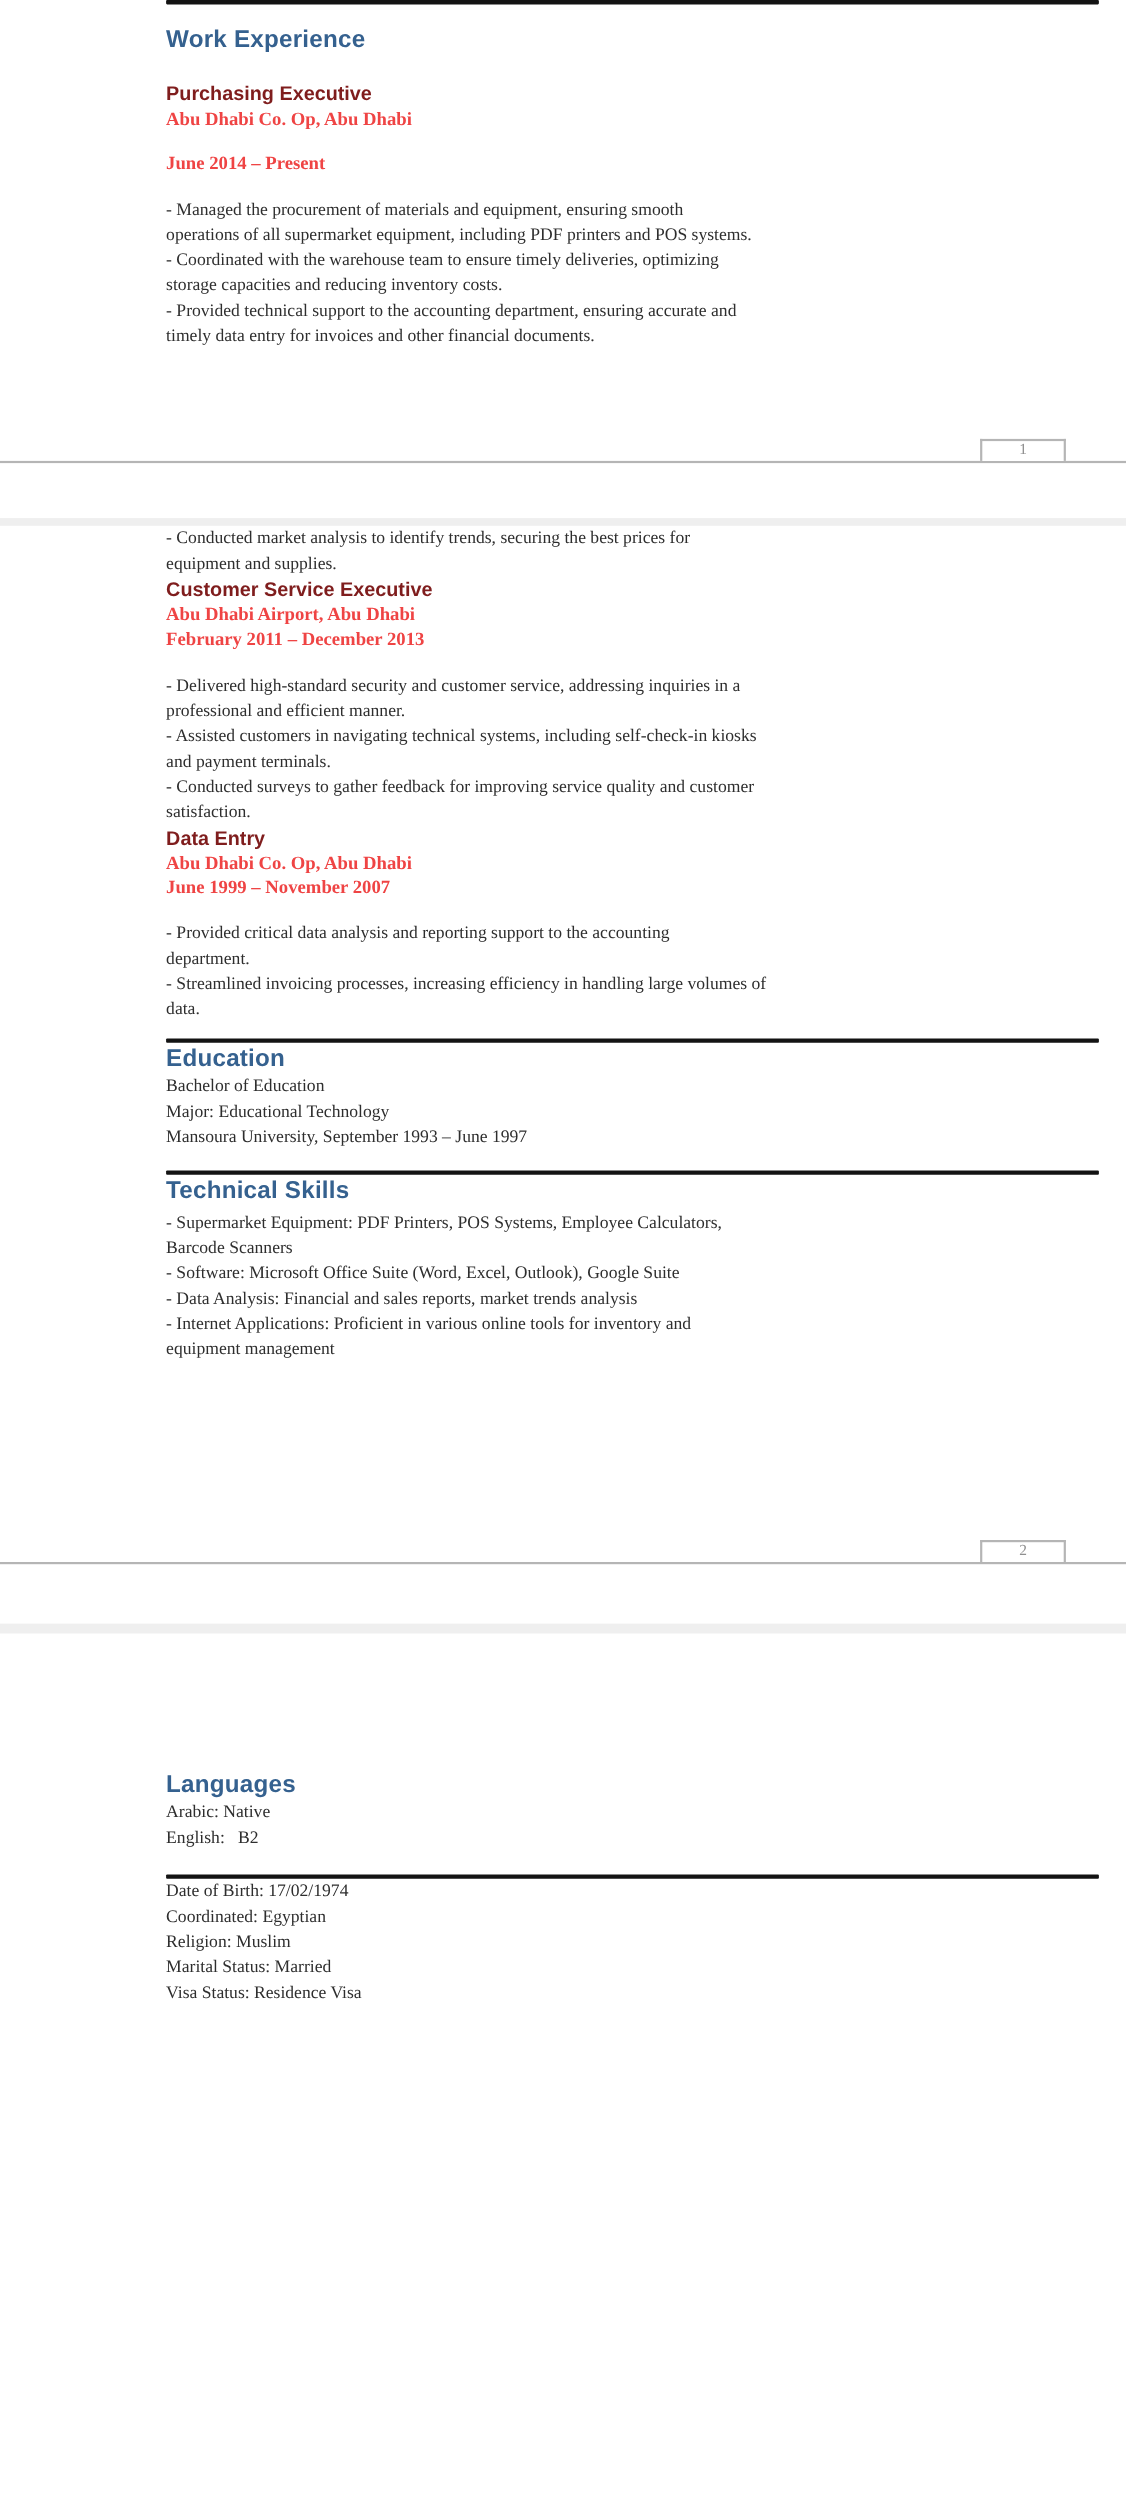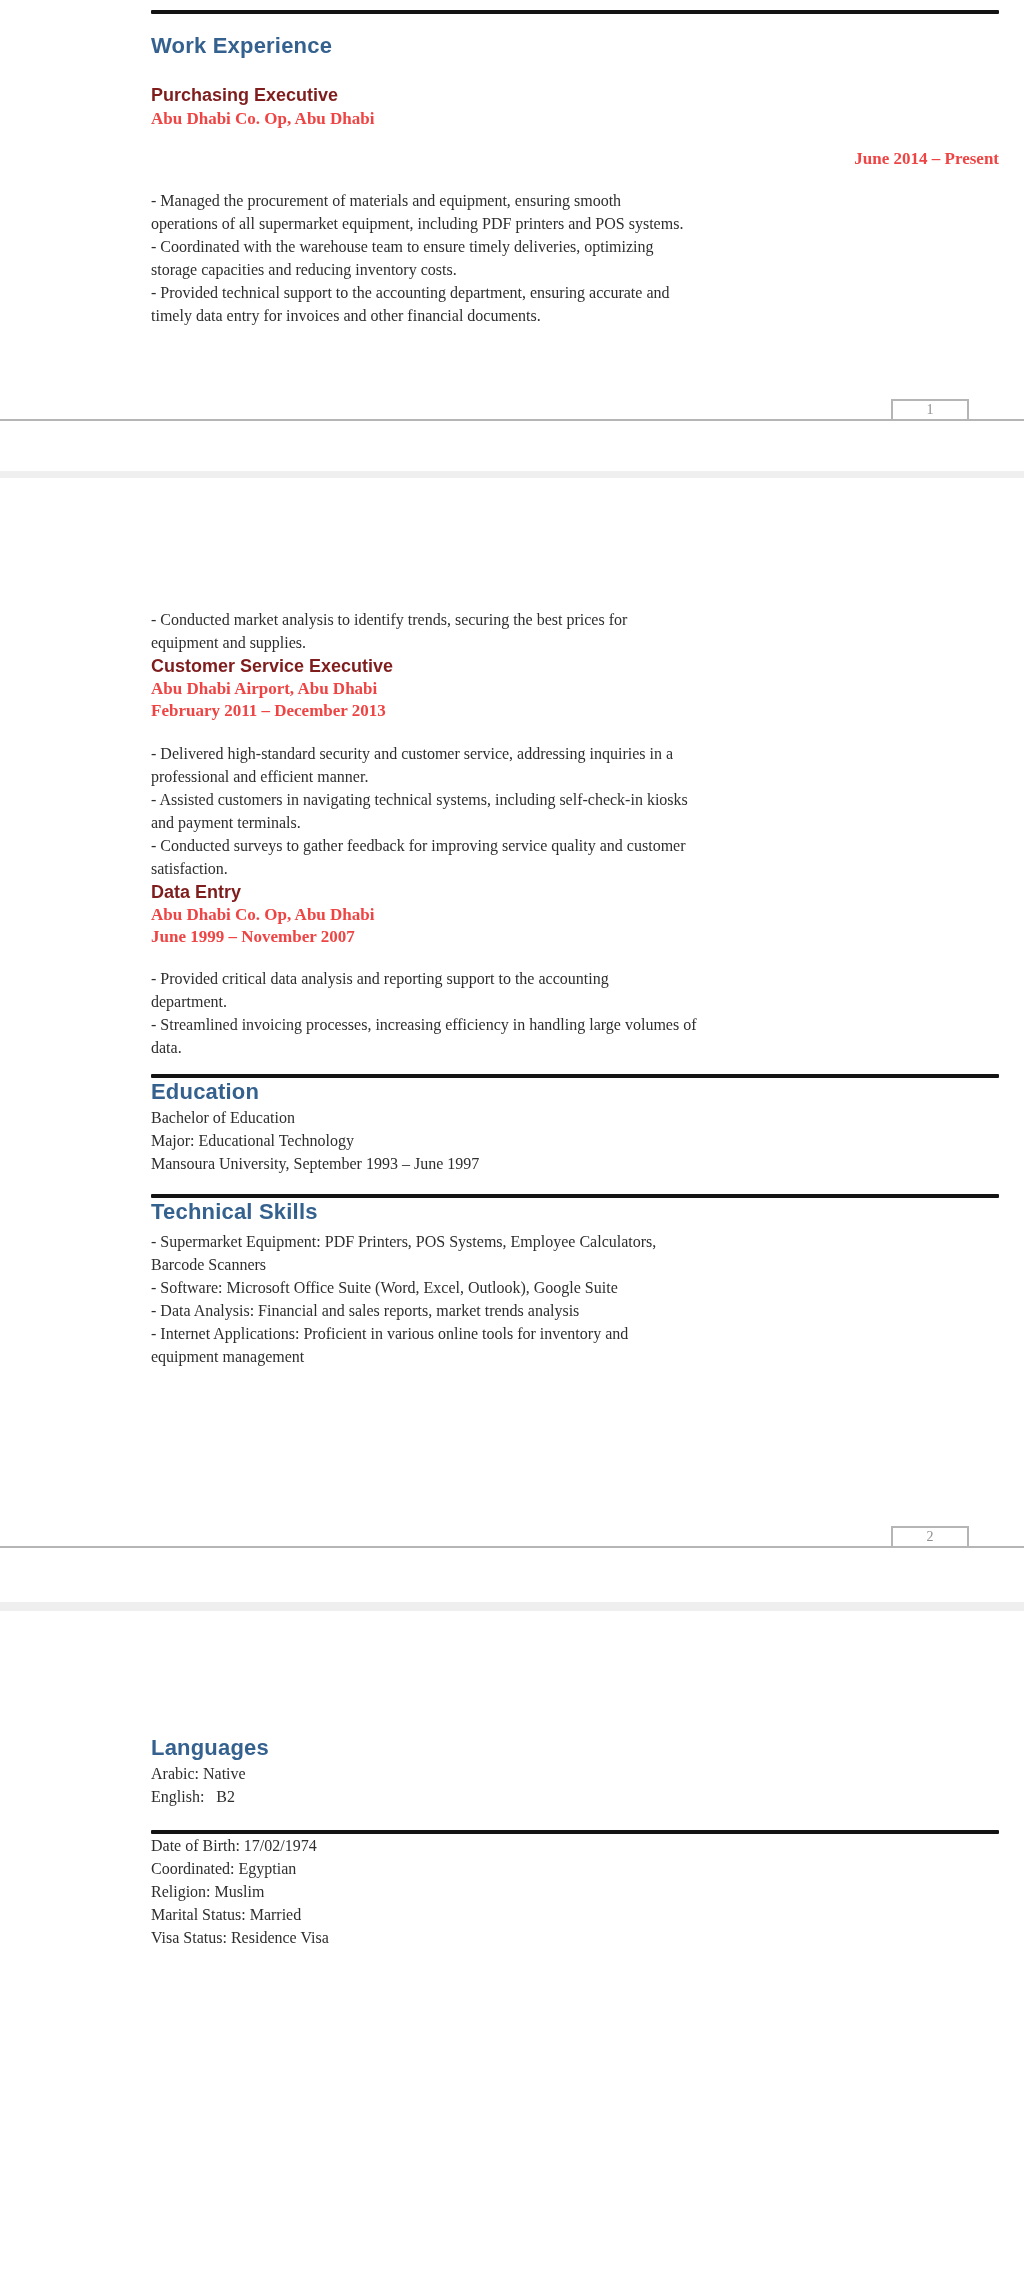--- a/index.html
+++ b/index.html
@@ -49,25 +49,25 @@
   p.body {
     margin: 0;
     font-size: 16px;
     line-height: 23px;
     white-space: pre-wrap;
     color: #2e2e2e;
     max-width: 760px;
   }
 
   
-  .page1 { height: 419px; padding-top: 10px; box-sizing: border-box; }
+  .page1 { height: 419px; box-sizing: border-box; }
   .page1 .section-title { margin-top: 18px; }
   .page1 .role-title { margin-top: 23px; }
   .page1 .company { margin-top: 1px; }
-  .page1 .dates { margin-top: 18px; text-align: right; }
+  .page1 .dates { margin-top: 18px; }
   .page1 .bullets { margin-top: 19px; }
 
   
   .page-edge-line { position: relative; height: 2px; background: #b5b5b5; }
   .page-num-tab {
     position: absolute;
     right: 55px;
     top: -20px;
     width: 78px;
     height: 20px;
@@ -81,21 +81,21 @@
     font-size: 14px;
     color: #8f8f8f;
     font-family: "Liberation Serif", serif;
   }
   .pb-white-1 { height: 50px; background: #ffffff; }
   .pb-white-2 { height: 54px; background: #ffffff; }
   .pb-band-1 { height: 7px; background: #efefef; }
   .pb-band-2 { height: 9px; background: #efefef; }
 
   
-  .page2 { height: 1068px; padding-top: 130px; box-sizing: border-box; }
+  .page2 { height: 942px; box-sizing: border-box; }
   .page2 .cont-bullets { margin-top: 0; }
   .h2-cse { margin-top: 22px; }
   .company-cse { margin-top: 3px; }
   .dates-cse { margin-top: 17px; }
   .bullets-cse { margin-top: 20px; }
   .h2-de { margin-top: 21px; }
   .company-de { margin-top: 4px; }
   .dates-de { margin-top: 17px; }
   .bullets-de { margin-top: 19px; }
 

